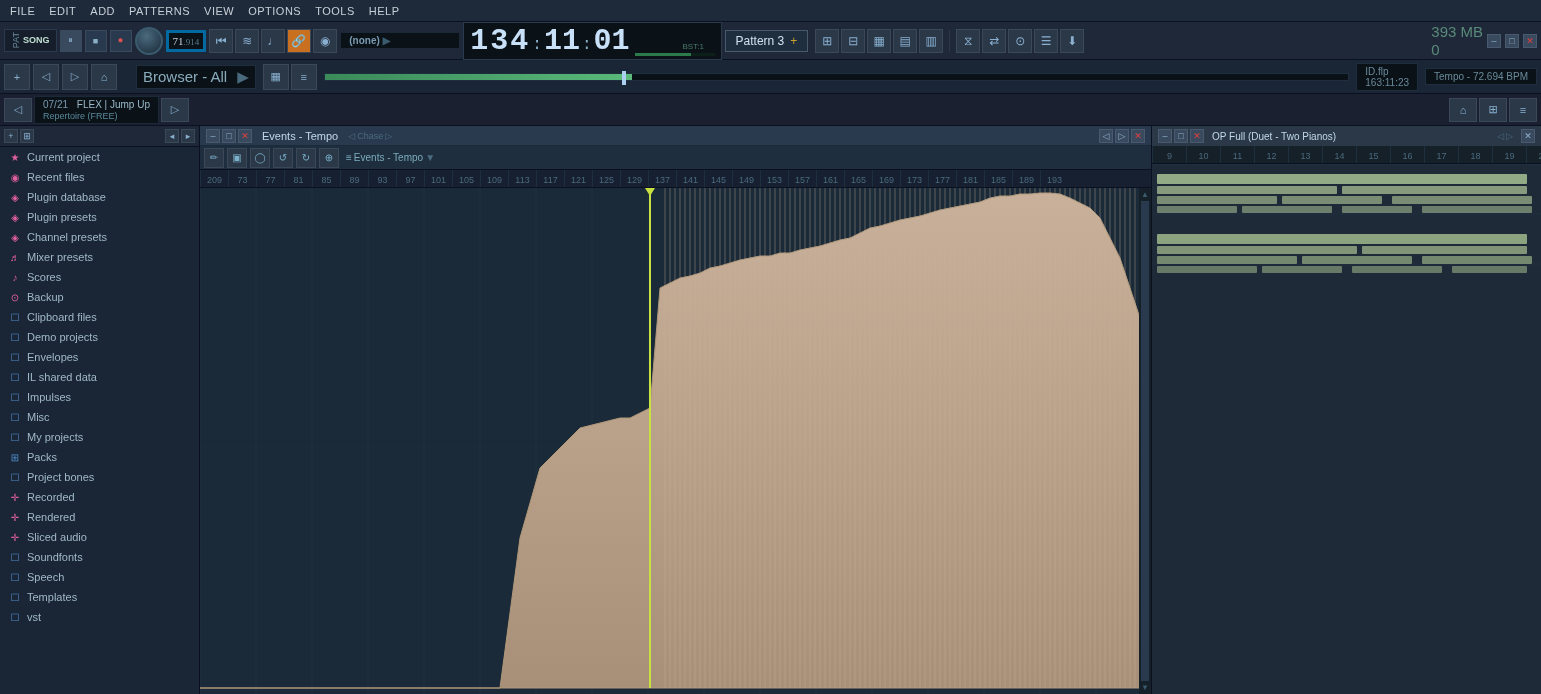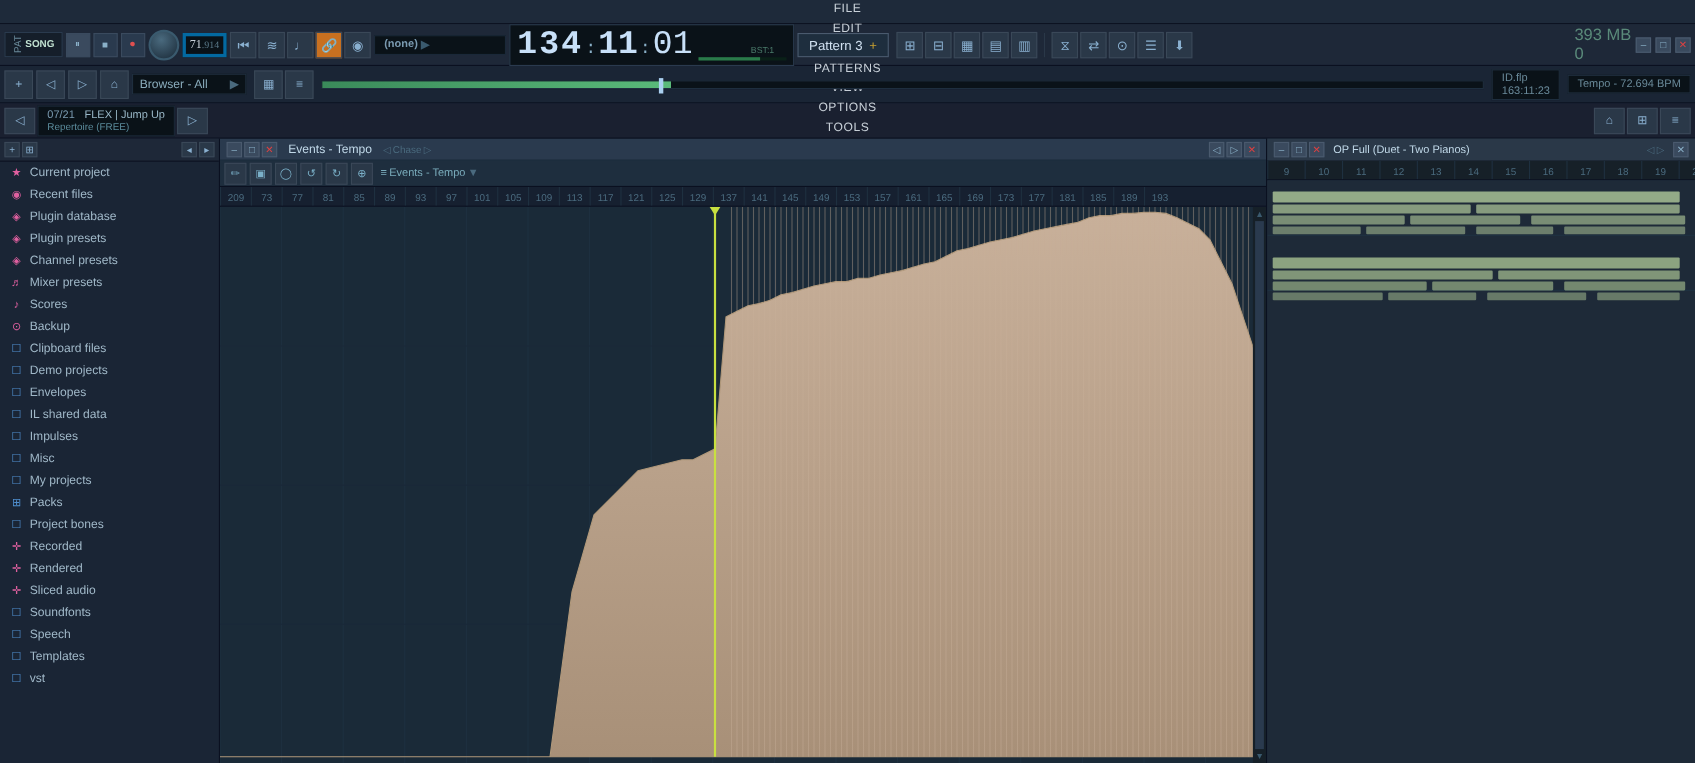--- a/index.html
+++ b/index.html
@@ -15,21 +15,20 @@
 
     
     #menu-bar {
       height: 22px;
       background: #1e2a3a;
       display: flex;
       align-items: center;
       padding: 0 4px;
       gap: 2px;
       border-bottom: 1px solid #0a1020;
-      flex-direction: column;
     }
     .menu-item {
       padding: 2px 6px;
       font-size: 11px;
       color: #c8d0d8;
       cursor: pointer;
       text-transform: uppercase;
       letter-spacing: 0.5px;
     }
 
@@ -440,21 +439,21 @@
   <div class="plugin-info" style="width:80px;font-size:10px;display:flex;align-items:center;gap:3px;cursor:pointer;font-weight:bold;">
     <span>(none)</span>
     <span style="color:#3a5a6e">▶</span>
   </div>
 
   <div style="background:#0a1218;border:1px solid #2a3a4e;padding:1px 6px;display:flex;align-items:baseline;gap:2px;">
     <span style="font-size:30px;color:#c8e0f8;font-weight:bold;font-family:'Courier New',monospace;letter-spacing:2px;">134</span>
     <span style="font-size:16px;color:#8ab0c8;font-family:'Courier New',monospace;">:</span>
     <span style="font-size:30px;color:#c8e0f8;font-weight:bold;font-family:'Courier New',monospace;">11</span>
     <span style="font-size:16px;color:#8ab0c8;font-family:'Courier New',monospace;">:</span>
-    <span style="font-size:30px;color:#c8e0f8;font-weight:normal;font-family:'Courier New',monospace;">01</span>
+    <span style="font-size:30px;color:#c8e0f8;font-weight:bold;font-family:'Courier New',monospace;">01</span>
     <div style="display:flex;flex-direction:column;margin-left:3px;">
       <span style="font-size:8px;color:#4a7a6a;margin-left:48px;">BST:1</span>
       <div style="width:80px;height:3px;background:#0a2018;margin-top:2px;">
         <div style="width:70%;height:100%;background:#2a7a4a;"></div>
       </div>
     </div>
   </div>
 
   <div class="pattern-box">
     <span>Pattern 3</span>
@@ -489,21 +488,21 @@
     <div class="win-btn" style="color:#e04040;">✕</div>
   </div>
 </div>
 
 <div id="second-toolbar">
   <div class="small-btn">+</div>
   <div class="small-btn">◁</div>
   <div class="small-btn">▷</div>
   <div class="small-btn">⌂</div>
 
-  <div style="display:flex;align-items:center;gap:20px;background:#0a1218;border:1px solid #1e2e3e;padding:2px 6px;font-size:11px;color:#8aacbc;">
+  <div style="display:flex;align-items:center;gap:10px;background:#0a1218;border:1px solid #1e2e3e;padding:2px 6px;font-size:15px;color:#8aacbc;margin-left:16px;">
     <span>Browser - All</span>
     <span style="color:#4a6a7e">▶</span>
   </div>
 
   <div style="display:flex;align-items:center;gap:2px;margin-left:4px;">
     <div class="small-btn">▦</div>
     <div class="small-btn">≡</div>
   </div>
 
   <div class="progress-bar-container">

